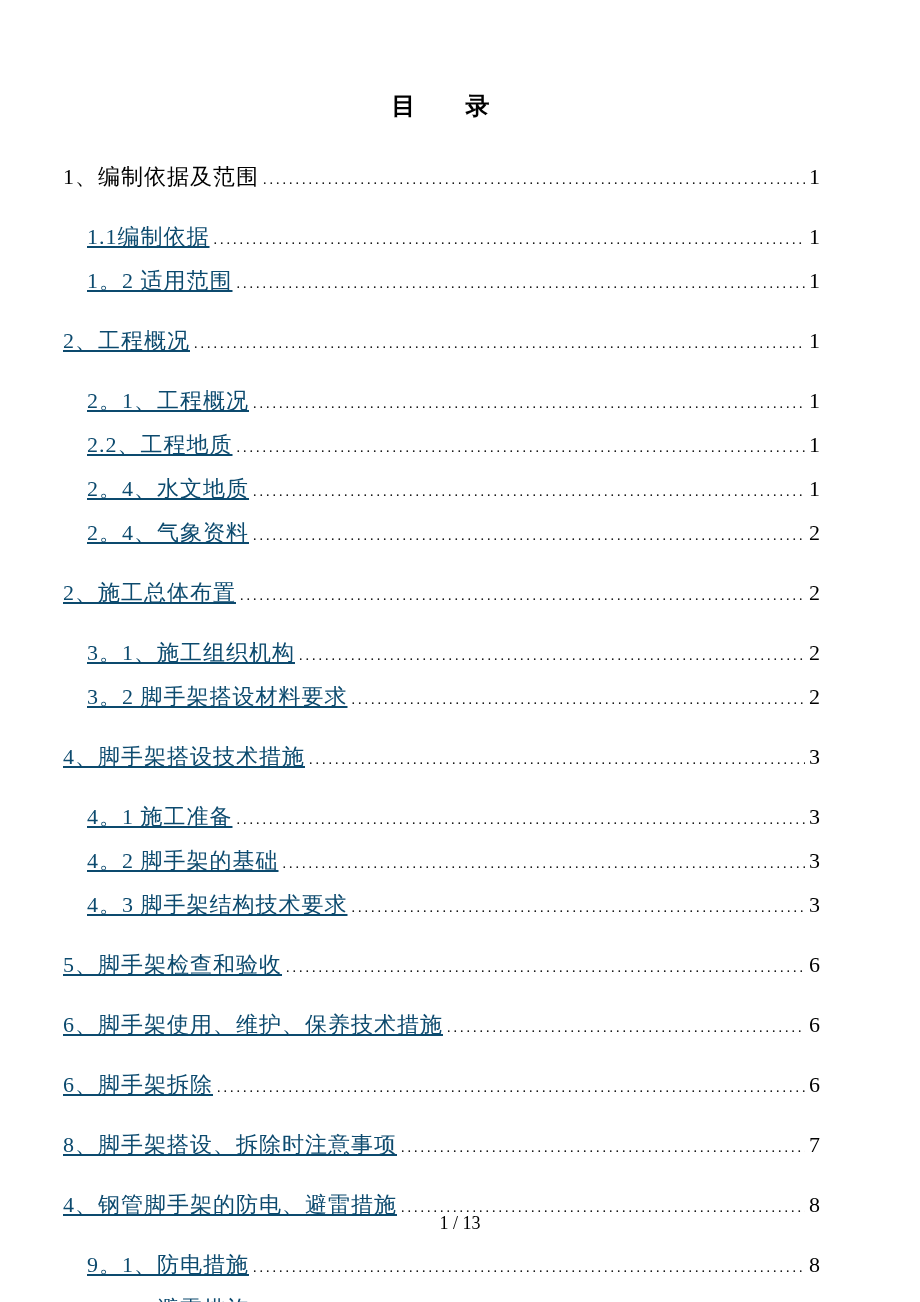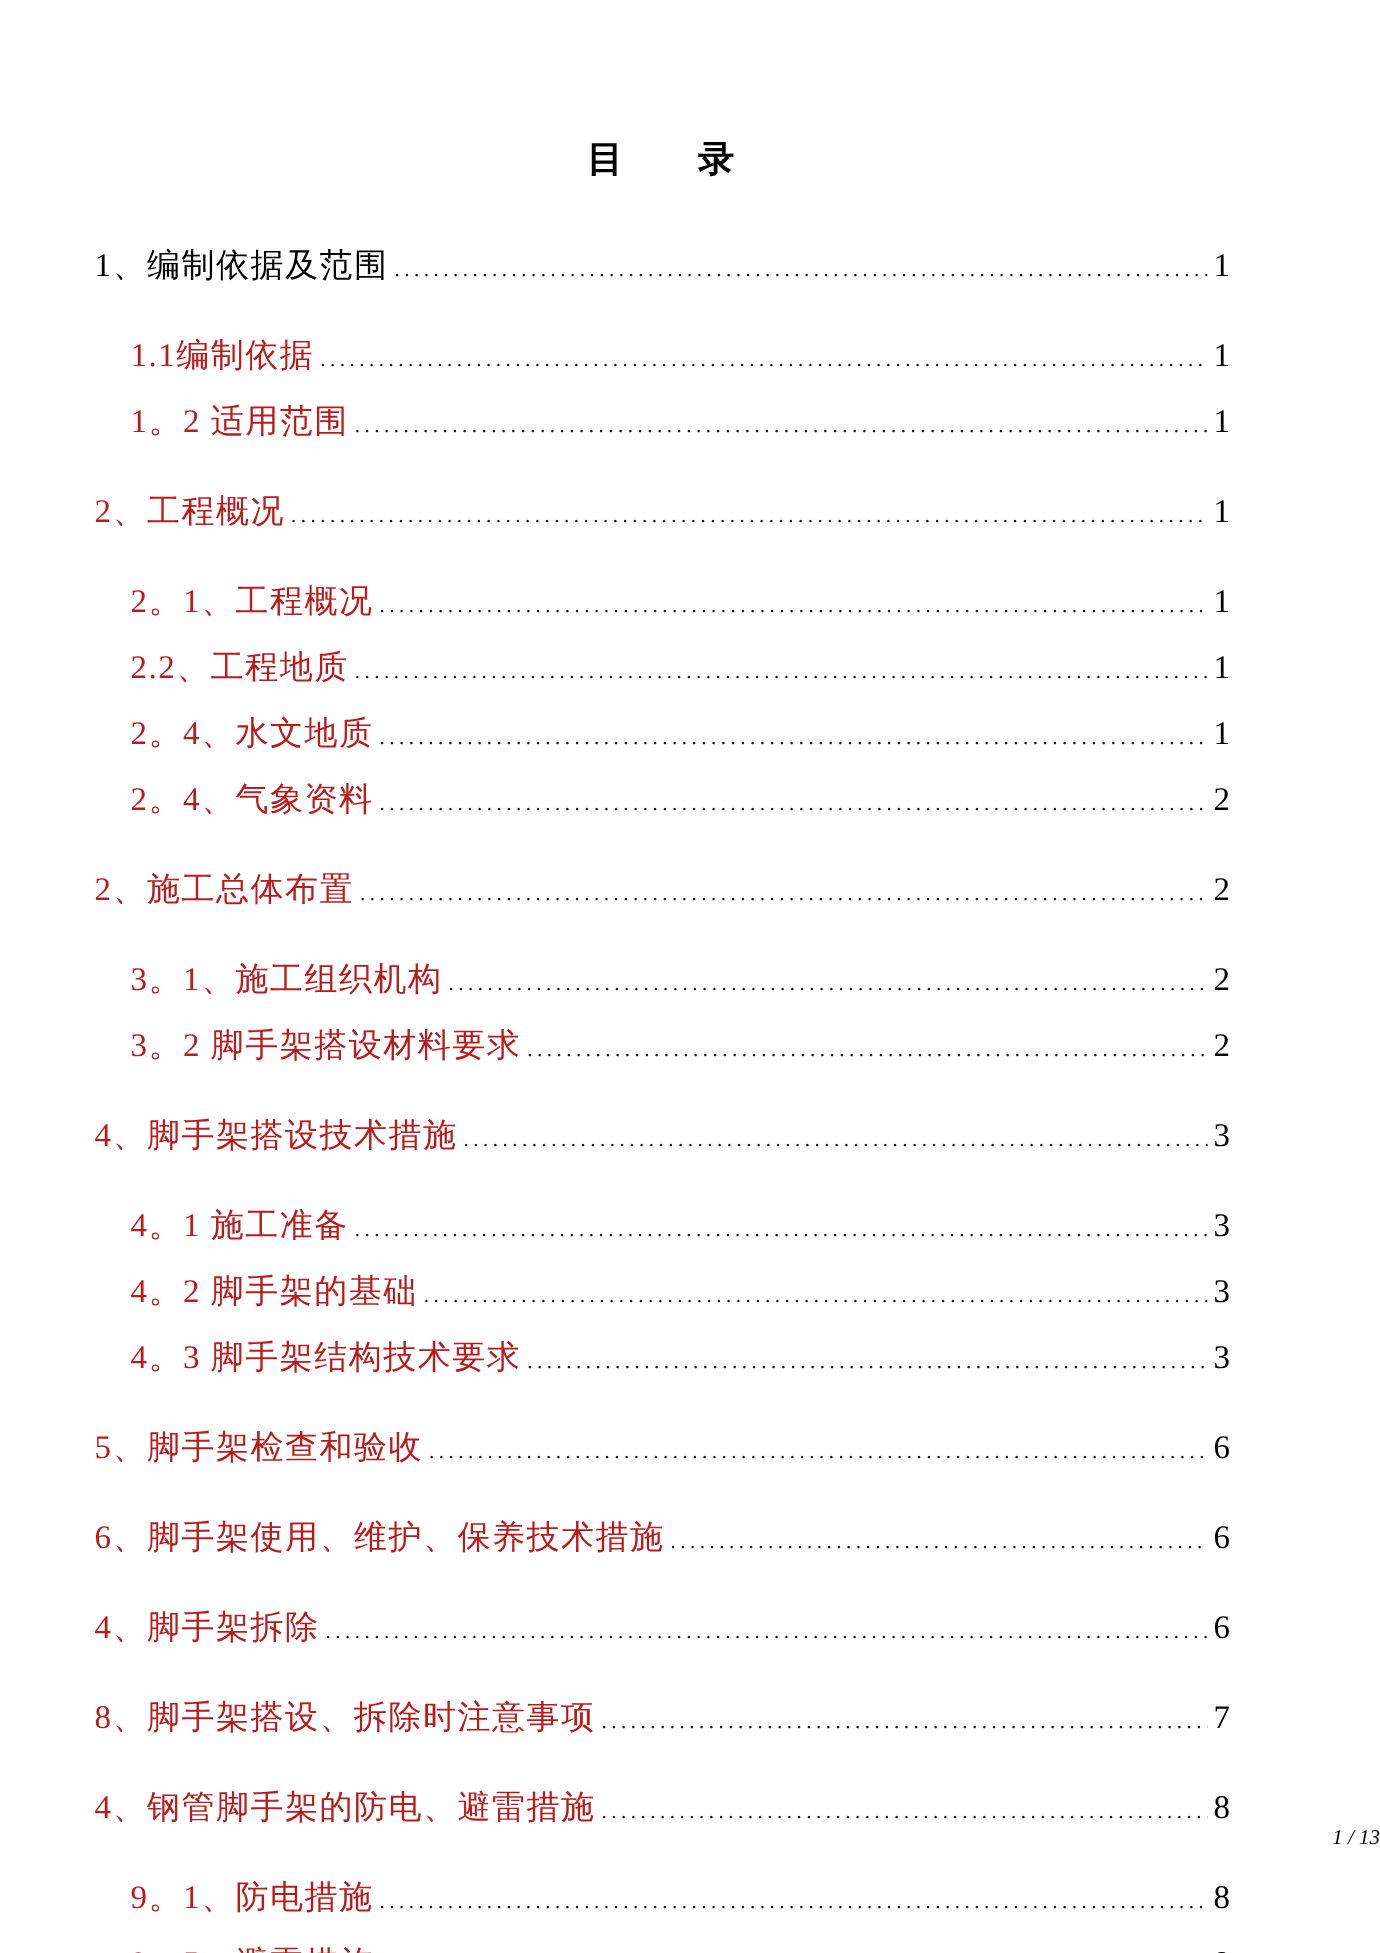--- a/index.html
+++ b/index.html
@@ -41,30 +41,29 @@
     overflow: hidden;
     margin: 0 4px;
     color: #000;
   }
   .toc-line .leader::after {
     content: ".........................................................................................................................................................................................................";
     letter-spacing: 3px;
     font-size: 14px;
   }
   .toc-line .pageno { flex: 0 0 auto; color: #000; }
-  .link { color: #b91c1c; cursor: pointer; }
+  .link { color: #0c4a6e; text-decoration: underline; cursor: pointer; }
   .group-gap { margin-top: 38px; }
   .sub-first { margin-top: 38px; }
   .pager {
     position: absolute;
     bottom: 68px;
     left: 0; right: 0;
-    text-align: right;
-    font-size: 14px;
-    font-style: italic;
+    text-align: center;
+    font-size: 18px;
   }
 </style>
 </head>
 <body>
 
 <div class="page">
   <div class="title">
     <span>目</span><span class="gap"></span><span>录</span>
   </div>
   <div id="toc-container">
@@ -164,21 +163,21 @@
         <span class="leader"></span>
         <span class="pageno">6</span>
       </div>
       <div class="toc-line group-gap">
         <span class="label link">6、脚手架使用、维护、保养技术措施</span>
         <span> </span>
         <span class="leader"></span>
         <span class="pageno">6</span>
       </div>
       <div class="toc-line group-gap">
-        <span class="label link">4、脚手架拆除</span>
+        <span class="label link">6、脚手架拆除</span>
         <span> </span>
         <span class="leader"></span>
         <span class="pageno">6</span>
       </div>
       <div class="toc-line group-gap">
         <span class="label link">8、脚手架搭设、拆除时注意事项</span>
         <span> </span>
         <span class="leader"></span>
         <span class="pageno">7</span>
       </div>

